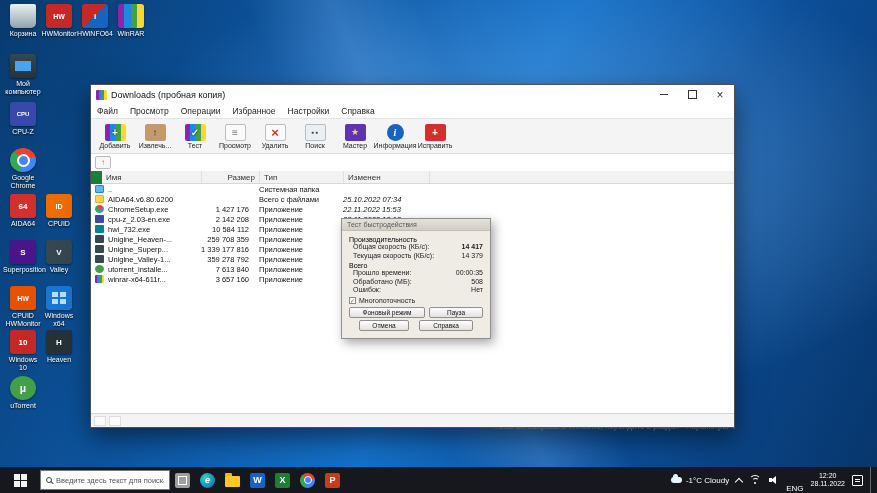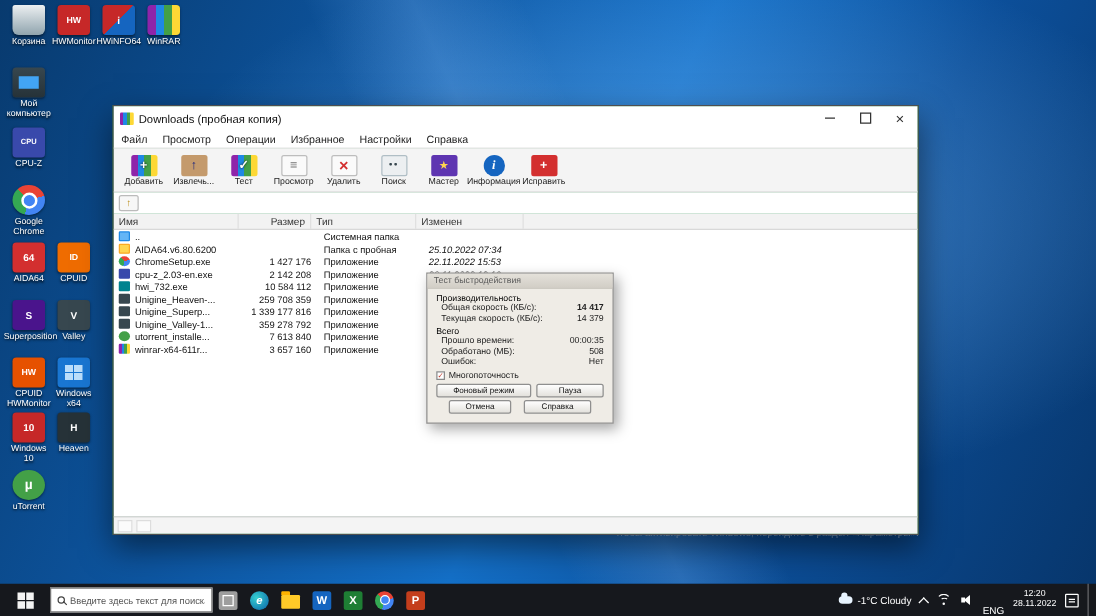--- a/index.html
+++ b/index.html
@@ -75,21 +75,21 @@
 
   .addrrow { height:17px; display:flex; align-items:center; padding:0 4px; gap:3px; flex:none; background:#fff; }
   .upbtn { width:16px; height:13px; border:1px solid #bbb; background:#f7f7f7; display:flex; align-items:center; justify-content:center; border-radius:2px; }
   .upfold { font-size:8px; color:#b8860b; } .upfold::after { content:"↑"; }
   .addr { flex:1; height:13px; border:1px solid #8f8f8f; background:#fff; display:flex; align-items:center;
           font-size:8px; color:#111; padding:0 4px; gap:4px; }
   .addr-ico { width:8px; height:7px; background:#ffd54f; border:1px solid #f9a825; border-radius:1px; flex:none; }
   .addr-caret { margin-left:auto; color:#555; font-size:6px; } .addr-caret::after { content:"▼"; }
 
   .cols { display:flex; height:13px; background:#f2f2f2; border-bottom:1px solid #d8d8d8; font-size:8px; color:#333;
-          align-items:center; flex:none; }
+          align-items:center; flex:none;margin-left:11px; }
   .col { border-right:1px solid #e0e0e0; height:100%; display:flex; align-items:center; padding:0 4px; }
   .c-name { width:100px; } .c-size { width:58px; justify-content:flex-end; } .c-type { width:84px; } .c-mod { width:86px; }
 
   .flist { flex:1; overflow:hidden; background:#fff; }
   .frow { display:flex; height:10px; align-items:center; font-size:7.5px; color:#111; }
   .fic { width:9px; height:8px; margin:0 4px; flex:none; border-radius:1px; }
   .f-fold { background:#ffd54f; border:1px solid #f9a825; }
   .f-foldup { background:#64b5f6; border:1px solid #1e88e5; }
   .f-chrome { background:conic-gradient(from -45deg,#ea4335 0 120deg,#4285f4 120deg 240deg,#34a853 240deg 360deg); border-radius:50%; }
   .f-cpuz { background:#3949ab; }
@@ -319,21 +319,21 @@
         <span class="fic f-foldup"></span>
         <span class="fname">..</span>
         <span class="fsize"></span>
         <span class="ftype">Системная папка</span>
         <span class="fmod"></span>
       </div>
       <div class="frow">
         <span class="fic f-fold"></span>
         <span class="fname">AIDA64.v6.80.6200</span>
         <span class="fsize"></span>
-        <span class="ftype">Папка с пробная</span>
+        <span class="ftype">Всего с файлами</span>
         <span class="fmod">25.10.2022 07:34</span>
       </div>
       <div class="frow">
         <span class="fic f-chrome"></span>
         <span class="fname">ChromeSetup.exe</span>
         <span class="fsize">1 427 176</span>
         <span class="ftype">Приложение</span>
         <span class="fmod">22.11.2022 15:53</span>
       </div>
       <div class="frow">

